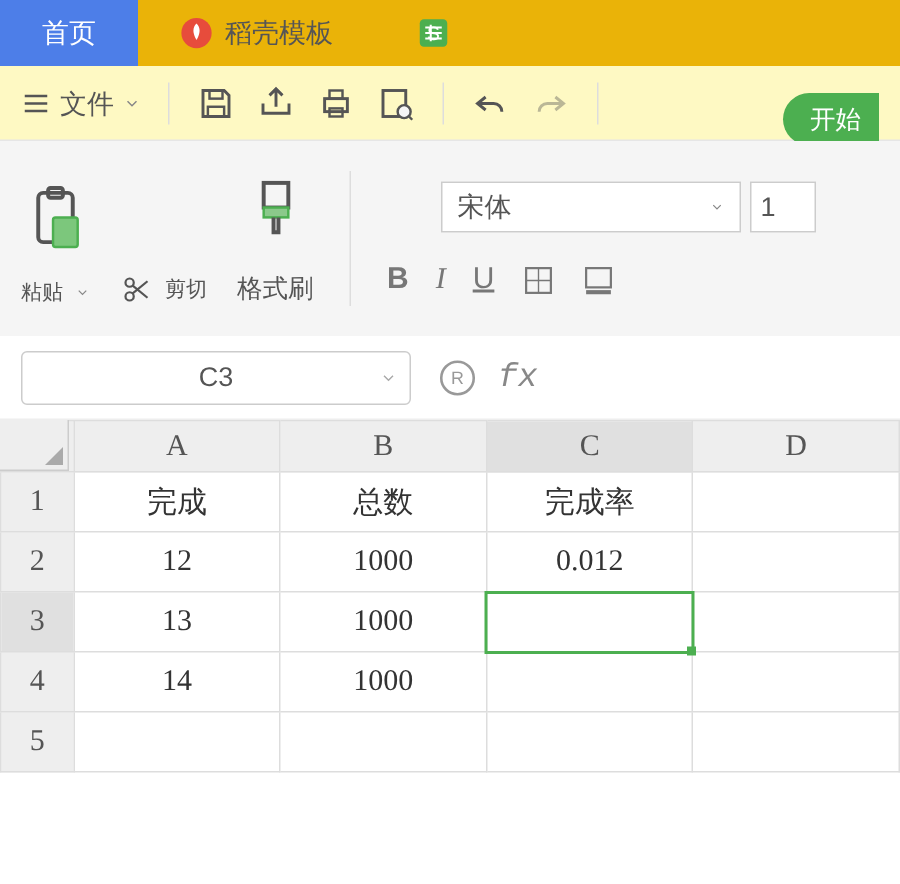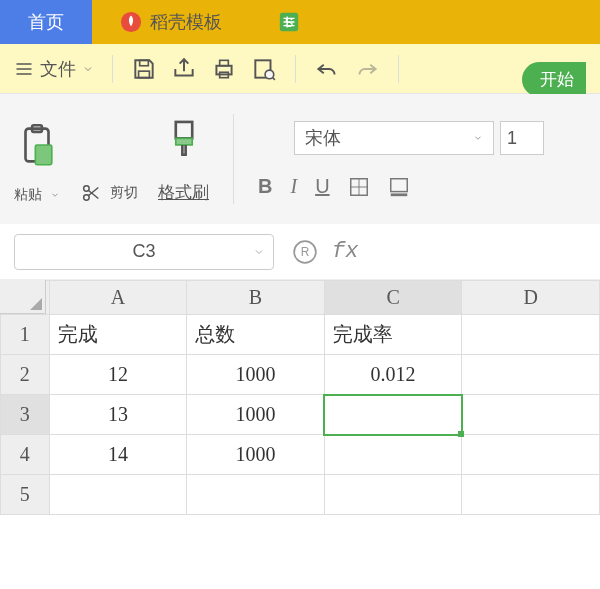--- a/index.html
+++ b/index.html
@@ -16,21 +16,21 @@
 
 .menubar { display: flex; align-items: center; height: 50px; background: #fef9c3; padding: 0 14px; gap: 14px; border-bottom: 1px solid #e6e6e6; }
 .menu-btn { display: flex; align-items: center; gap: 6px; color: #555; font-size: 18px; cursor: pointer; }
 .sep { width: 1px; height: 28px; background: #ddd; margin: 0 4px; }
 .icon-btn { color: #555; cursor: pointer; display: flex; align-items: center; }
 .start-btn { background: #4caf50; color: #fff; border-radius: 18px 0 0 18px; padding: 6px 12px 6px 18px; font-size: 17px; margin-left: auto; margin-top: 22px; }
 
 
 .ribbon { display: flex; align-items: flex-end; height: 130px; background: #f5f5f5; padding: 10px 14px 20px; gap: 20px; position: relative; }
 .ribbon-group { display: flex; flex-direction: column; align-items: center; gap: 18px; }
-.ribbon-label { font-size: 17px; color: #555; text-decoration: underline; }
+.ribbon-label { font-size: 17px; color: #555; }
 .ribbon-col { display: flex; flex-direction: column; gap: 12px; }
 .ribbon-row { display: flex; align-items: center; gap: 8px; font-size: 14px; color: #555; }
 .font-box { display: flex; align-items: center; gap: 6px; }
 .font-select { border: 1px solid #ccc; background: #fff; height: 34px; width: 200px; padding: 0 10px; font-size: 18px; color: #555; display: flex; align-items: center; justify-content: space-between; margin-left: 36px; }
 .size-select { border: 1px solid #ccc; background: #fff; height: 34px; width: 44px; padding: 0 6px; font-size: 18px; color: #555; display: flex; align-items: center; }
 .format-row { display: flex; gap: 18px; align-items: center; padding: 6px 0; }
 .fmt { color: #777; font-size: 20px; }
 
 
 .namebar { display: flex; align-items: center; height: 56px; padding: 10px 14px; gap: 18px; background: #fff; border-bottom: 1px solid #eee; }
@@ -41,21 +41,21 @@
 
 .grid { position: relative; }
 .corner-cell { position: absolute; left: 0; top: 0; width: 46px; height: 34px; background: #eee; border-right: 1px solid #ccc; border-bottom: 1px solid #ccc; }
 .corner-cell::after { content: ""; position: absolute; right: 3px; bottom: 3px; border-style: solid; border-width: 0 0 12px 12px; border-color: transparent transparent #aaa transparent; }
 table { border-collapse: collapse; width: 100%; }
 th, td { border: 1px solid #ddd; font-size: 20px; font-family: SimSun, serif; }
 th { background: #eee; color: #555; font-weight: normal; height: 34px; }
 th.rowhdr { width: 46px; background: #eee; }
 th.colhdr { width: 130px; }
 td { height: 40px; padding: 0 8px; text-align: center; color: #333; }
-td.left { text-align: left; }
+td.left { text-align: center; }
 tr.sel th.rowhdr { background: #e0e0e0; }
 th.colhdr.sel { background: #e0e0e0; }
 .active-cell { outline: 2px solid #4caf50; outline-offset: -1px; position: relative; }
 .active-cell::after { content: ""; position: absolute; right: -3px; bottom: -3px; width: 6px; height: 6px; background: #4caf50; }
 
 svg { display: block; }
 </style>
 </head>
 <body>
 

